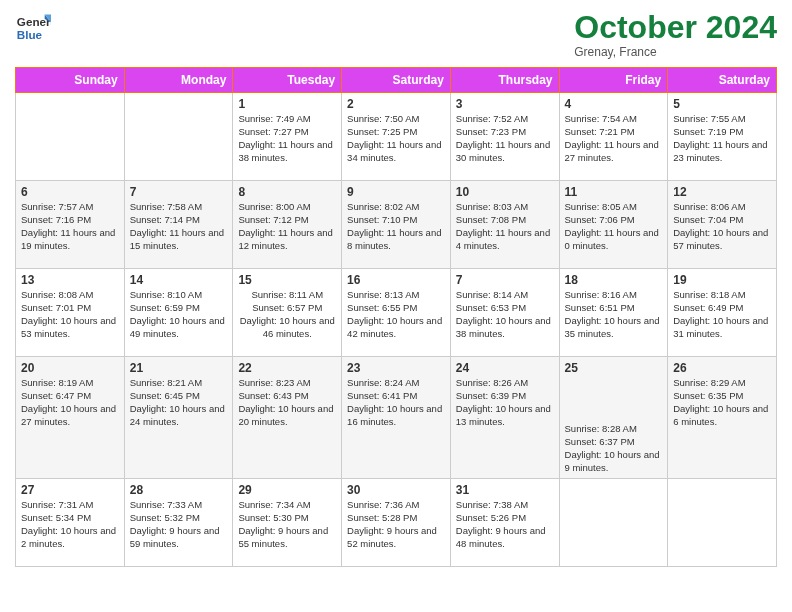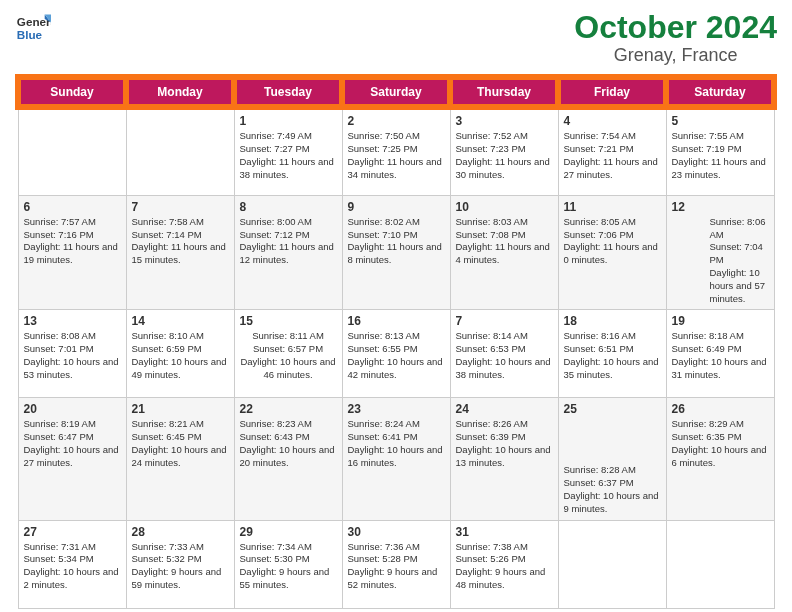--- a/index.html
+++ b/index.html
@@ -34,37 +34,37 @@
     .title-block {
       text-align: right;
     }
     .month-title {
       font-size: 32px;
       font-weight: bold;
       color: #15803d;
       line-height: 1.1;
     }
     .location {
-      font-size: 18px;
+      font-size: 12px;
       color: #555;
-      text-align: center;
+      text-align: left;
     }
     .calendar-table {
       width: 100%;
       border-collapse: collapse;
       table-layout: fixed;
     }
     .calendar-table th {
-      background: #be185d;
+      background: #d946ef;
       color: #fff;
       font-size: 12px;
       font-weight: bold;
       padding: 5px 6px;
-      text-align: center;
-      border: 6px solid #f97316;
+      text-align: right;
+      border: 1px solid #f97316;
     }
     .calendar-table td {
       border: 1px solid #ccc;
       vertical-align: top;
       padding: 4px 5px;
       font-size: 10px;
       color: #333;
       height: 88px;
       background: #fff;
     }
@@ -184,21 +184,21 @@
 Daylight: 11 hours and 4 minutes.</div>
           </td>
           <td>
             <span class="day-number">11</span>
             <div class="day-info" style="white-space: pre-line;">Sunrise: 8:05 AM
 Sunset: 7:06 PM
 Daylight: 11 hours and 0 minutes.</div>
           </td>
           <td>
             <span class="day-number">12</span>
-            <div class="day-info" style="white-space: pre-line; margin-left: 38px;">Sunrise: 8:06 AM
+            <div class="day-info" style="white-space: pre-line;">Sunrise: 8:06 AM
 Sunset: 7:04 PM
 Daylight: 10 hours and 57 minutes.</div>
           </td>
         </tr>
         <tr>
           <td>
             <span class="day-number">13</span>
             <div class="day-info" style="white-space: pre-line;">Sunrise: 8:08 AM
 Sunset: 7:01 PM
 Daylight: 10 hours and 53 minutes.</div>

